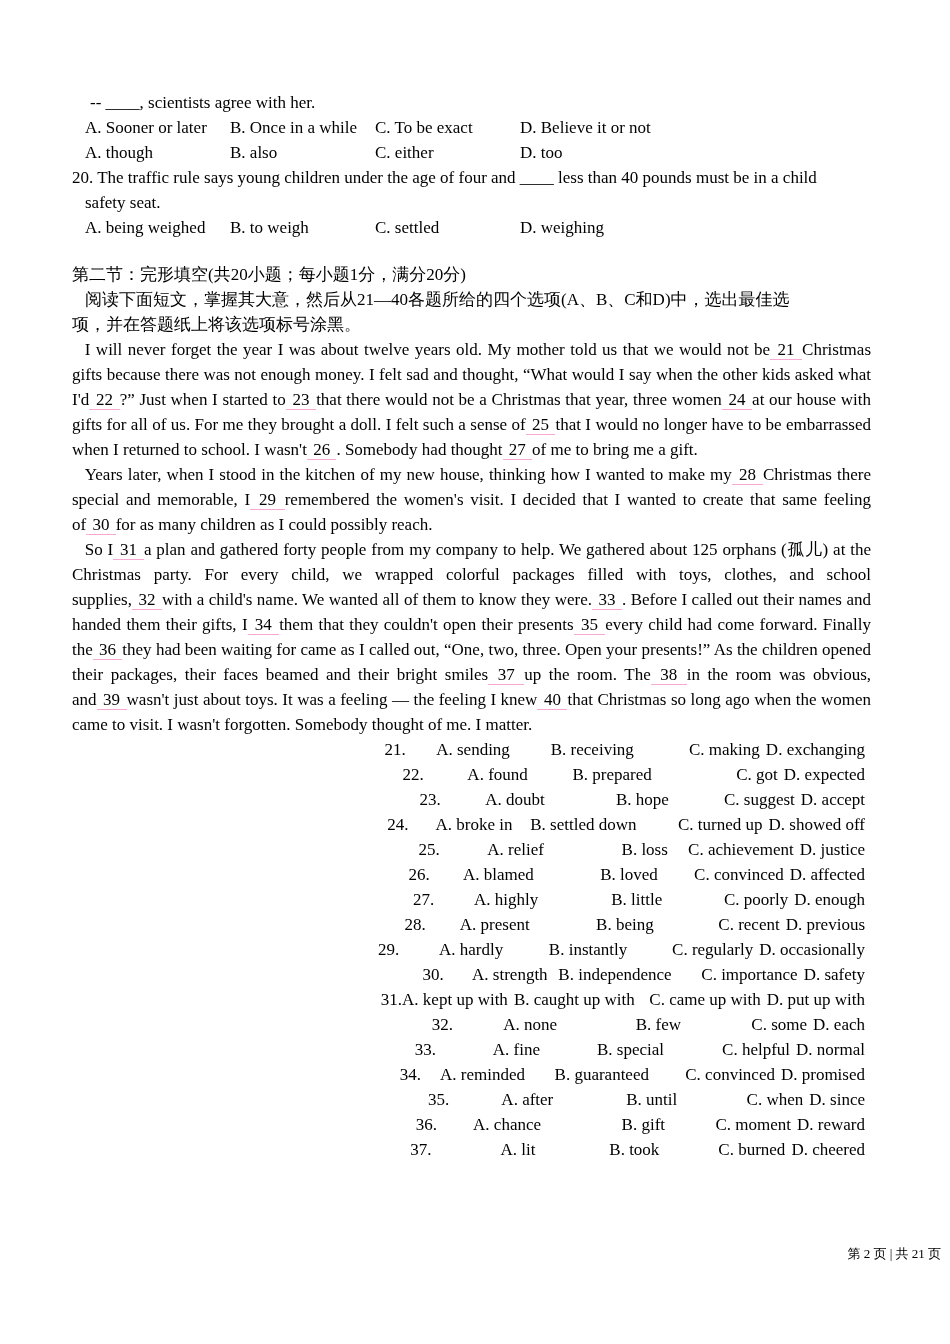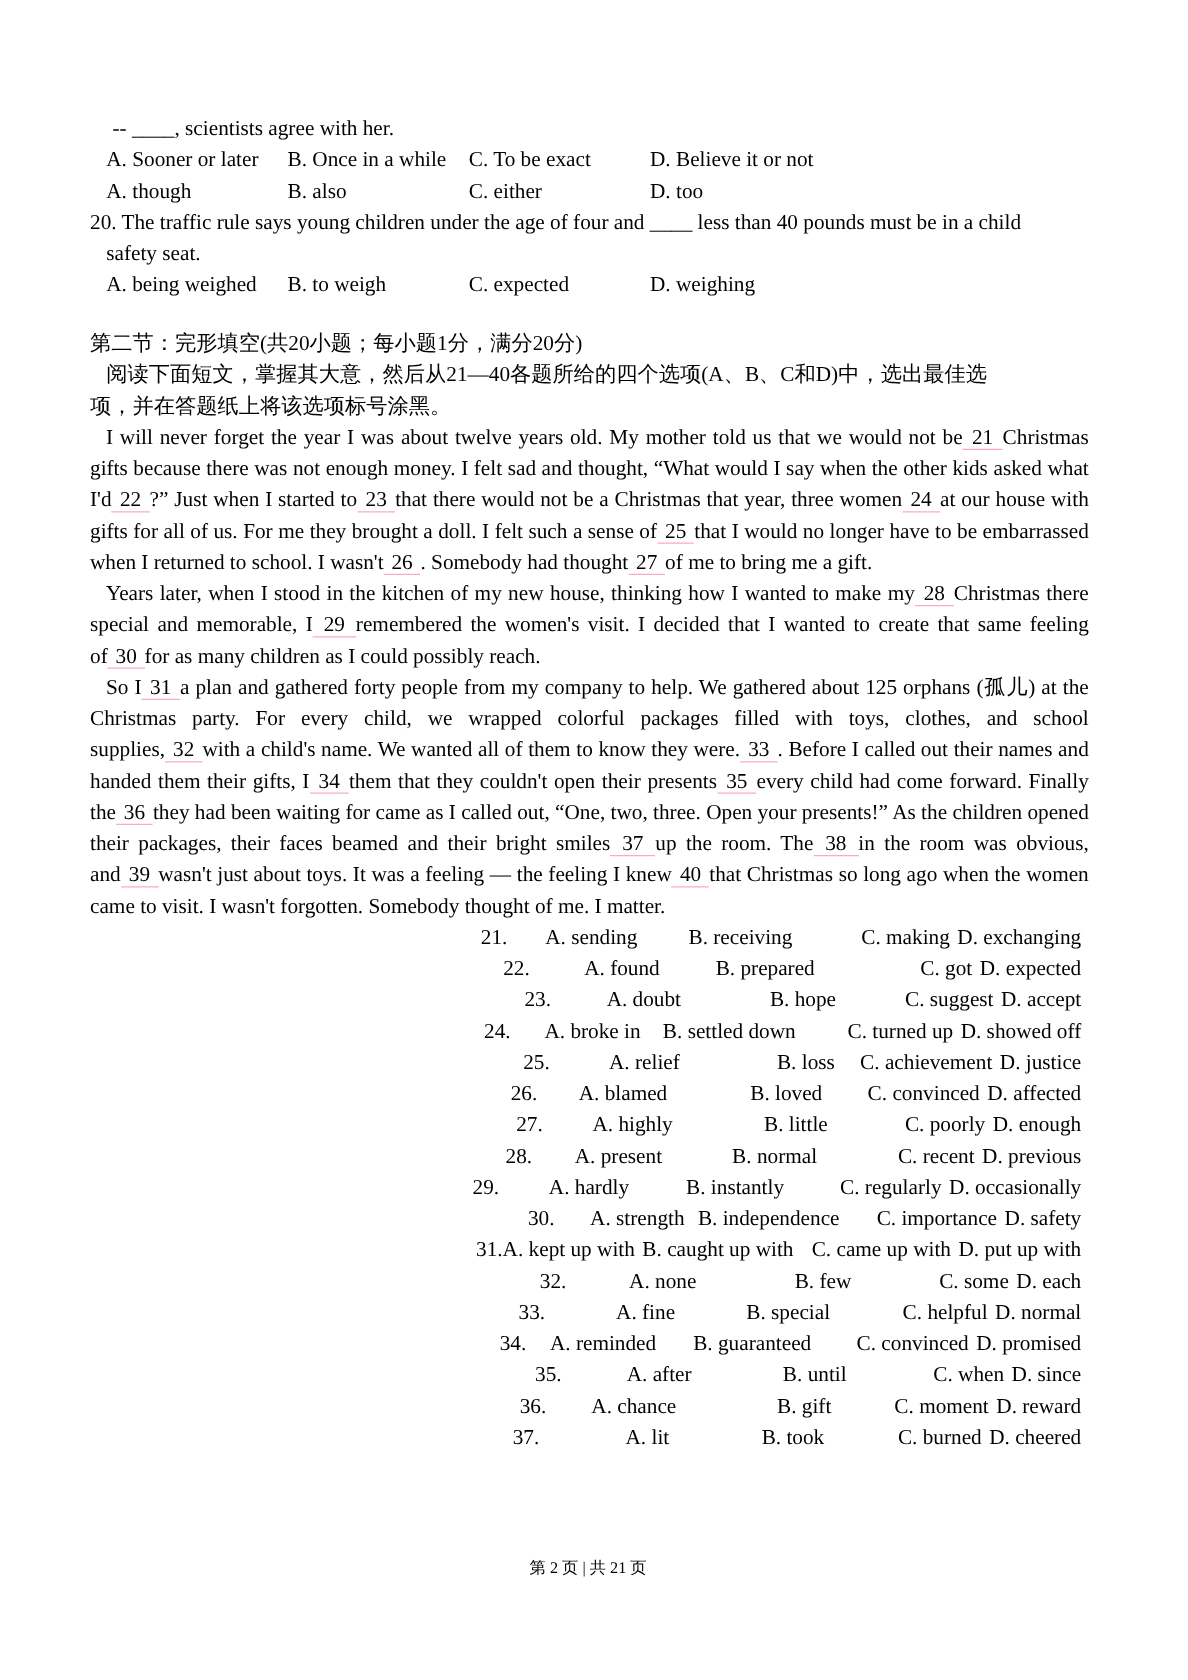--- a/index.html
+++ b/index.html
@@ -35,35 +35,35 @@
     padding:0 2px;
   }
   .opt-row { line-height:25px; white-space:nowrap;text-align:right; }
   .opt-row .num { display:inline-block; min-width:28px; }
   .opt-row .cell { display:inline-block; margin-right:6px; }
   .opt-row .cell.a { min-width:104px; }
   .opt-row .cell.b { min-width:118px; }
   .opt-row .cell.c { min-width:120px; }
   .footer {
     position:absolute; left:0; right:0; top:1244px;
-    text-align:center; font-size:13px; line-height:20px;
+    text-align:right; font-size:13px; line-height:20px;
   }
 </style>
 </head>
 <body>
 
 <div class="page">
 
   <div id="header-questions">
       <div class="q-line q-indent">-- ____, scientists agree with her.</div>
       <div class="q-options"><span class="opt">A. Sooner or later</span><span class="opt">B. Once in a while</span><span class="opt">C. To be exact</span><span class="opt">D. Believe it or not</span></div>
       <div class="q-options"><span class="opt">A. though</span><span class="opt">B. also</span><span class="opt">C. either</span><span class="opt">D. too</span></div>
       <div class="q-line">20. The traffic rule says young children under the age of four and ____ less than 40 pounds must be in a child</div>
       <div class="q-line q-cont">safety seat.</div>
-      <div class="q-options"><span class="opt">A. being weighed</span><span class="opt">B. to weigh</span><span class="opt">C. expected</span><span class="opt">D. weighing</span></div>
+      <div class="q-options"><span class="opt">A. being weighed</span><span class="opt">B. to weigh</span><span class="opt">C. settled</span><span class="opt">D. weighing</span></div>
     </div>
 
   <div class="section-title">第二节：完形填空(共20小题；每小题1分，满分20分)</div>
 
   <div>
     <div class="instr-line instr-indent">阅读下面短文，掌握其大意，然后从21—40各题所给的四个选项(A、B、C和D)中，选出最佳选</div>
     <div class="instr-line">项，并在答题纸上将该选项标号涂黑。</div>
   </div>
 
   <div>
@@ -73,21 +73,21 @@
   </div>
 
   <div id="cloze-options">
       <div class="opt-row"><span class="num">21.</span><span class="cell a">A. sending</span><span class="cell b">B. receiving</span><span class="cell c">C. making</span><span class="cell d">D. exchanging</span></div>
       <div class="opt-row"><span class="num">22.</span><span class="cell a">A. found</span><span class="cell b">B. prepared</span><span class="cell c">C. got</span><span class="cell d">D. expected</span></div>
       <div class="opt-row"><span class="num">23.</span><span class="cell a">A. doubt</span><span class="cell b">B. hope</span><span class="cell c">C. suggest</span><span class="cell d">D. accept</span></div>
       <div class="opt-row"><span class="num">24.</span><span class="cell a">A. broke in</span><span class="cell b">B. settled down</span><span class="cell c">C. turned up</span><span class="cell d">D. showed off</span></div>
       <div class="opt-row"><span class="num">25.</span><span class="cell a">A. relief</span><span class="cell b">B. loss</span><span class="cell c">C. achievement</span><span class="cell d">D. justice</span></div>
       <div class="opt-row"><span class="num">26.</span><span class="cell a">A. blamed</span><span class="cell b">B. loved</span><span class="cell c">C. convinced</span><span class="cell d">D. affected</span></div>
       <div class="opt-row"><span class="num">27.</span><span class="cell a">A. highly</span><span class="cell b">B. little</span><span class="cell c">C. poorly</span><span class="cell d">D. enough</span></div>
-      <div class="opt-row"><span class="num">28.</span><span class="cell a">A. present</span><span class="cell b">B. normal</span><span class="cell c">C. recent</span><span class="cell d">D. previous</span></div>
+      <div class="opt-row"><span class="num">28.</span><span class="cell a">A. present</span><span class="cell b">B. being</span><span class="cell c">C. recent</span><span class="cell d">D. previous</span></div>
       <div class="opt-row"><span class="num">29.</span><span class="cell a">A. hardly</span><span class="cell b">B. instantly</span><span class="cell c">C. regularly</span><span class="cell d">D. occasionally</span></div>
       <div class="opt-row"><span class="num">30.</span><span class="cell a">A. strength</span><span class="cell b">B. independence</span><span class="cell c">C. importance</span><span class="cell d">D. safety</span></div>
       <div class="opt-row"><span class="num">31.</span><span class="cell a">A. kept up with</span><span class="cell b">B. caught up with</span><span class="cell c">C. came up with</span><span class="cell d">D. put up with</span></div>
       <div class="opt-row"><span class="num">32.</span><span class="cell a">A. none</span><span class="cell b">B. few</span><span class="cell c">C. some</span><span class="cell d">D. each</span></div>
       <div class="opt-row"><span class="num">33.</span><span class="cell a">A. fine</span><span class="cell b">B. special</span><span class="cell c">C. helpful</span><span class="cell d">D. normal</span></div>
       <div class="opt-row"><span class="num">34.</span><span class="cell a">A. reminded</span><span class="cell b">B. guaranteed</span><span class="cell c">C. convinced</span><span class="cell d">D. promised</span></div>
       <div class="opt-row"><span class="num">35.</span><span class="cell a">A. after</span><span class="cell b">B. until</span><span class="cell c">C. when</span><span class="cell d">D. since</span></div>
       <div class="opt-row"><span class="num">36.</span><span class="cell a">A. chance</span><span class="cell b">B. gift</span><span class="cell c">C. moment</span><span class="cell d">D. reward</span></div>
       <div class="opt-row"><span class="num">37.</span><span class="cell a">A. lit</span><span class="cell b">B. took</span><span class="cell c">C. burned</span><span class="cell d">D. cheered</span></div>
     </div>

